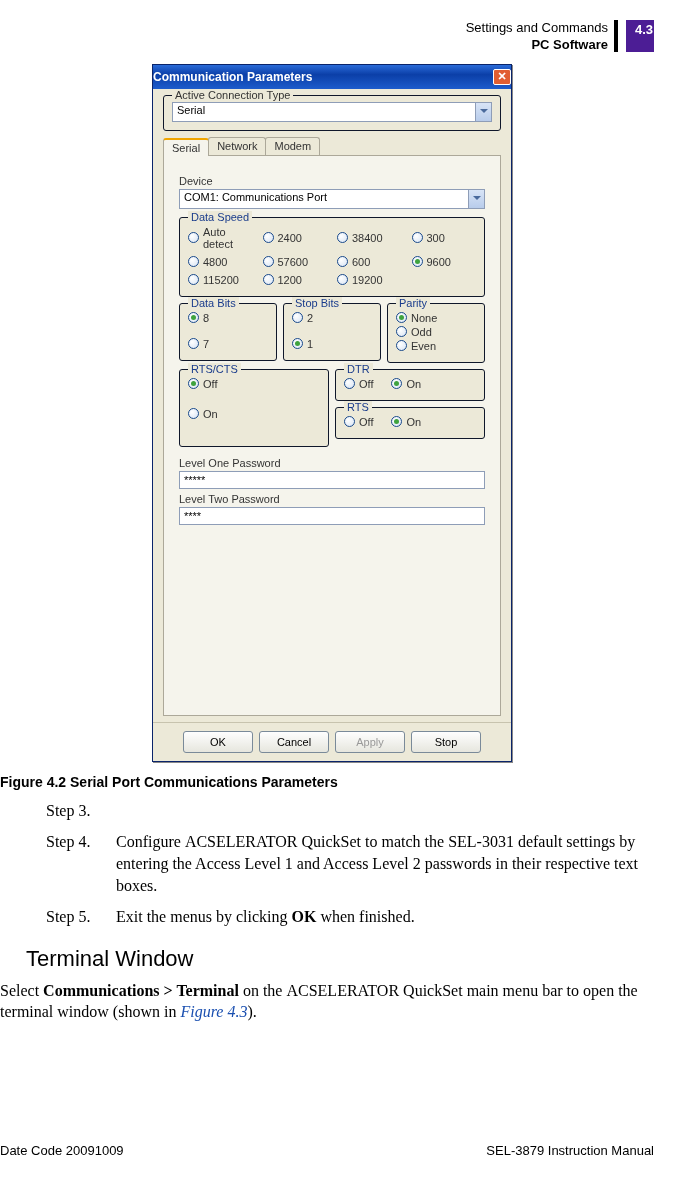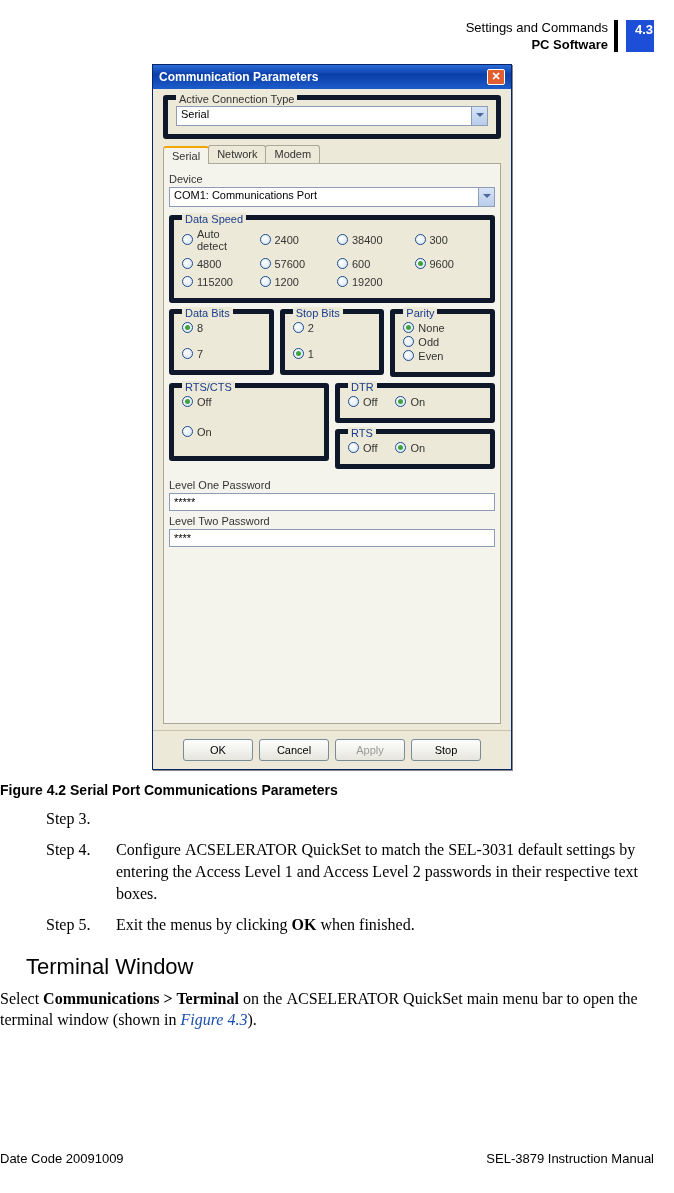--- a/index.html
+++ b/index.html
@@ -20,21 +20,21 @@
     margin: 10px 10px 6px 0;
   }
   .hdr-text { text-align: right; font-family: Arial, sans-serif; font-size: 13px; line-height: 1.3; }
   .hdr-title { font-weight: normal; }
   .hdr-sub { font-weight: bold; font-size: 13px; }
   .hdr-num {
     font-weight: bold;
     font-size: 13px;
     margin-left: 8px;
     padding-left: 8px;
-    background: #1d4ed8;
+    background: #4c1d95;
     color: #fff;
     height: 32px;
     width: 28px;
     display: flex;
     align-items: flex-start;
     justify-content: center;
     padding-top: 2px;
   }
   .hdr-bar { width: 4px; background: #000; margin-left: 6px; height: 32px; }
 
@@ -44,38 +44,38 @@
     width: 360px;
     border: 1px solid #0a246a;
     background: #ece9d8;
     font-family: Tahoma, Arial, sans-serif;
     font-size: 11px;
     box-shadow: 1px 1px 0 #888;
   }
   .titlebar {
     background: linear-gradient(to bottom, #2a6bd8, #0b3fa8 40%, #1d5ccc 100%);
     color: #fff;
-    padding: 4px 6px;
+    padding: 4px 0;
     display: flex;
     align-items: center;
     justify-content: space-between;
     font-weight: bold;
     font-size: 12px;
   }
   .close-btn {
     width: 18px; height: 16px;
     background: #e15e32;
     border: 1px solid #fff;
     border-radius: 2px;
     display: flex; align-items: center; justify-content: center;
     color: #fff; font-weight: bold; font-size: 11px; line-height: 1;
   }
   .dlg-body { padding: 6px 10px 6px 10px; }
   .group {
-    border: 5px solid #0f172a;
+    border: 1px solid #0f172a;
     border-radius: 3px;
     padding: 6px 8px 8px 8px;
     margin-bottom: 6px;
     position: relative;
     background: #ece9d8;
   }
   .group > legend, .group-title {
     position: absolute;
     top: -7px; left: 8px;
     background: #ece9d8;
@@ -118,21 +118,21 @@
     background: #ece9d8;
     margin-right: -1px;
     border-top-left-radius: 3px;
     border-top-right-radius: 3px;
     color: #333;
   }
   .tab.active { background: #f5f4ec; border-top: 2px solid #f0a500; position: relative; top: 1px; }
   .tabpanel {
     border: 1px solid #aca899;
     border-top: none;
-    padding: 5px;
+    padding: 15px;
     background: #f5f4ec;
     height: 560px;
   }
   .label { font-size: 11px; color: #333; margin-bottom: 2px; margin-top: 4px; }
   .row3 { display: grid; grid-template-columns: 1fr 1fr 1fr 1fr; gap: 2px 10px; }
   .row { display: flex; gap: 6px; }
   .col { flex: 1; }
   .radio-item {
     display: flex; align-items: center; gap: 4px;
     font-size: 11px; color: #333; margin: 2px 0;

